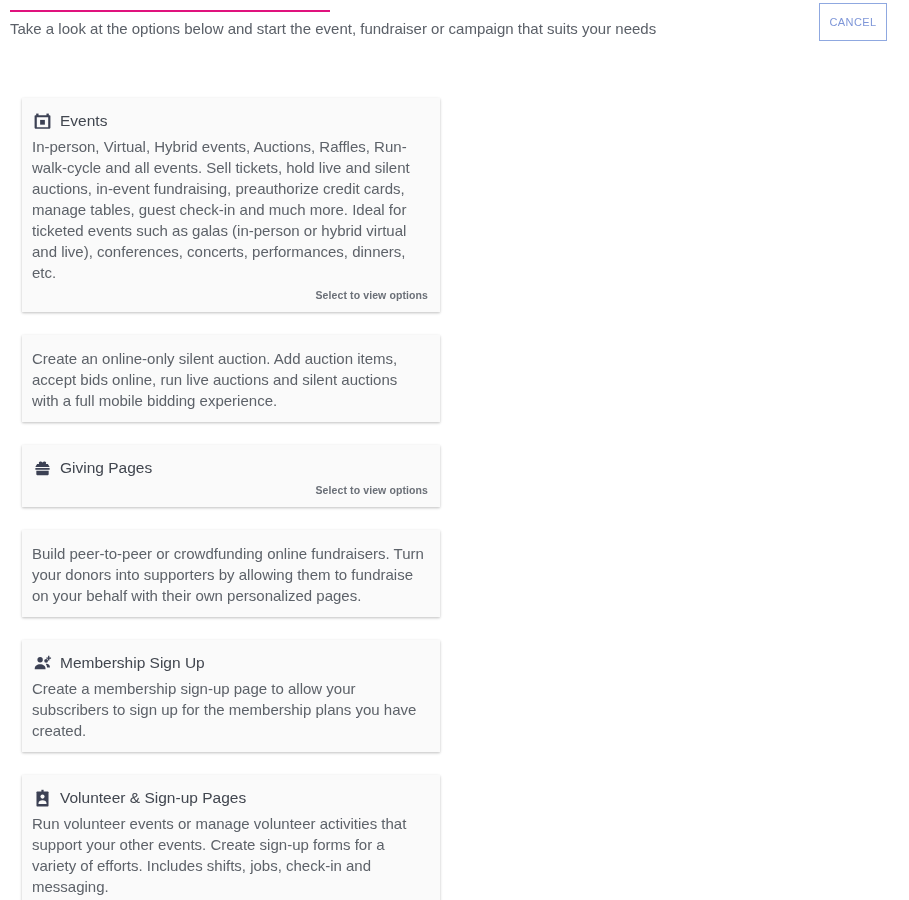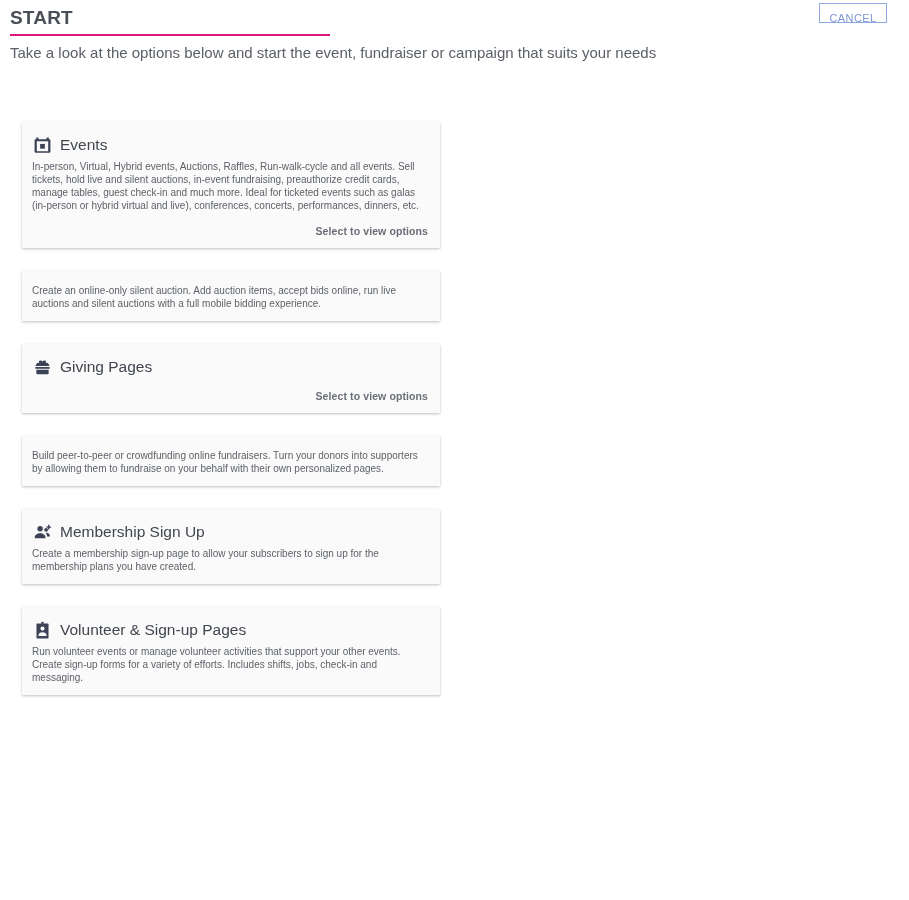--- a/index.html
+++ b/index.html
@@ -43,21 +43,21 @@
     margin: 9px 0 0 10px;
     font-size: 15px;
     color: #5b6068;
     line-height: 16px;
   }
   .cancel-button {
     position: absolute;
     top: 3px;
     right: 22px;
     width: 68px;
-    height: 20px;
+    height: 38px;
     border: 1px solid #8fa8e0;
     background: #ffffff;
     color: #7e96d8;
     font-size: 11px;
     font-family: "Liberation Sans", sans-serif;
     letter-spacing: 0.4px;
     cursor: pointer;
     padding: 0;
     line-height: 28px;
     text-align: center;
@@ -94,41 +94,40 @@
     color: #3c4154;
   }
   .card-icon svg { display: block; }
   .card-title {
     font-size: 15.5px;
     color: #41464f;
     line-height: 20px;
     white-space: nowrap;
   }
   .card-desc {
-    font-size: 10px;
-    line-height: 13px;
+    font-size: 15px;
+    line-height: 21px;
     color: #5d6269;
     margin: 0;
     padding-right: 2px;
   }
   .card-hint {
     text-align: right;
     font-size: 10.5px;
     font-weight: bold;
     color: #6a6f77;
-    margin-top: 13px;
+    margin-top: 6px;
     letter-spacing: 0.1px;
   }
 </style>
 </head>
 <body>
 
 <div class="page-header">
   <div class="title-block">
-    <h1 class="page-title">START</h1>
     <div class="title-rule"></div>
   </div>
   <div class="page-subtitle">Take a look at the options below and start the event, fundraiser or campaign that suits your needs</div>
   <button class="cancel-button">CANCEL</button>
 </div>
 
 <div class="card-list">
 
   <div class="option-card">
     <div class="card-head">

